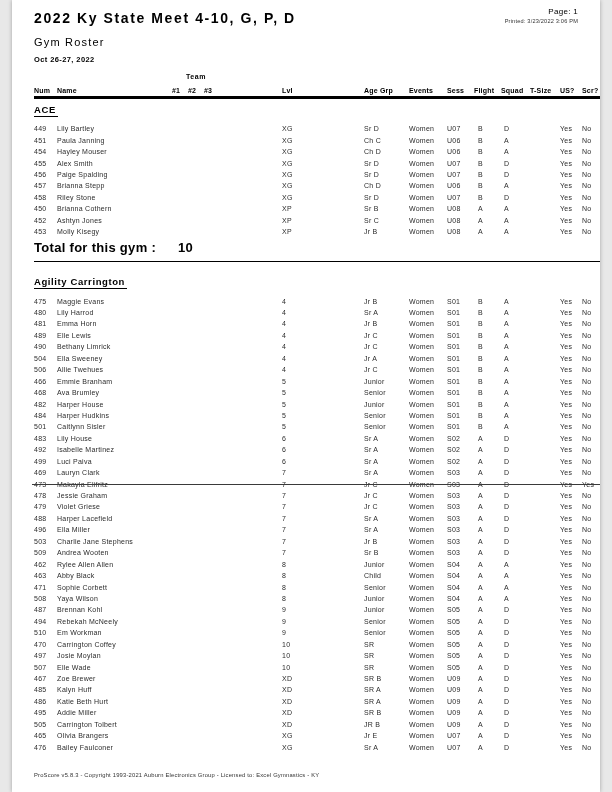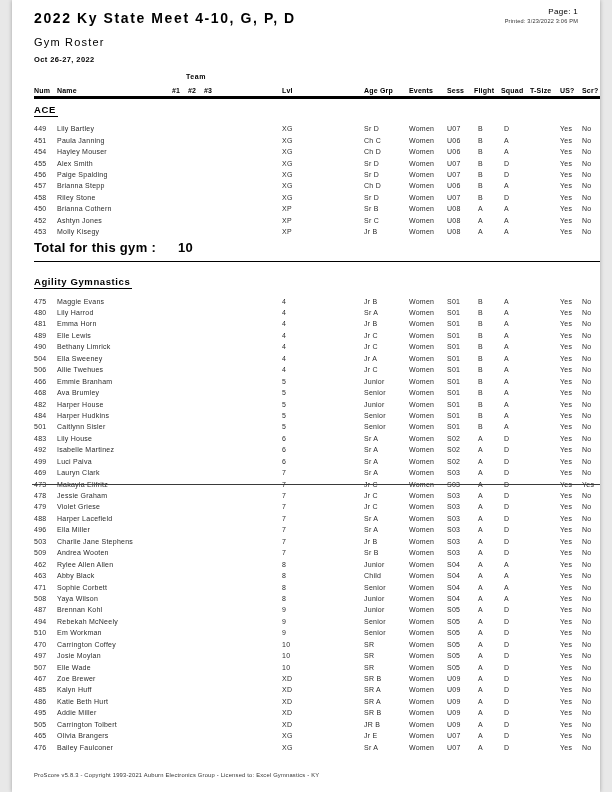--- a/index.html
+++ b/index.html
@@ -246,21 +246,21 @@
     <div class="c-us">Yes</div>
     <div class="c-scr">No</div>
   </div>
 </div>
     <div class="total-line">
       <span class="tlabel">Total for this gym :</span><span class="tval">10</span>
     </div>
   </div>
 
   <div class="section">
-    <div class="section-title"><span>Agility Gymnastics</span></div>
+    <div class="section-title"><span>Agility Carrington</span></div>
     <div class="rows">
   <div class="row">
     <div class="c-num">475</div>
     <div class="c-name">Maggie Evans</div>
     <div class="c-t1"></div>
     <div class="c-t2"></div>
     <div class="c-t3"></div>
     <div class="c-lvl">4</div>
     <div class="c-age">Jr B</div>
     <div class="c-events">Women</div>

